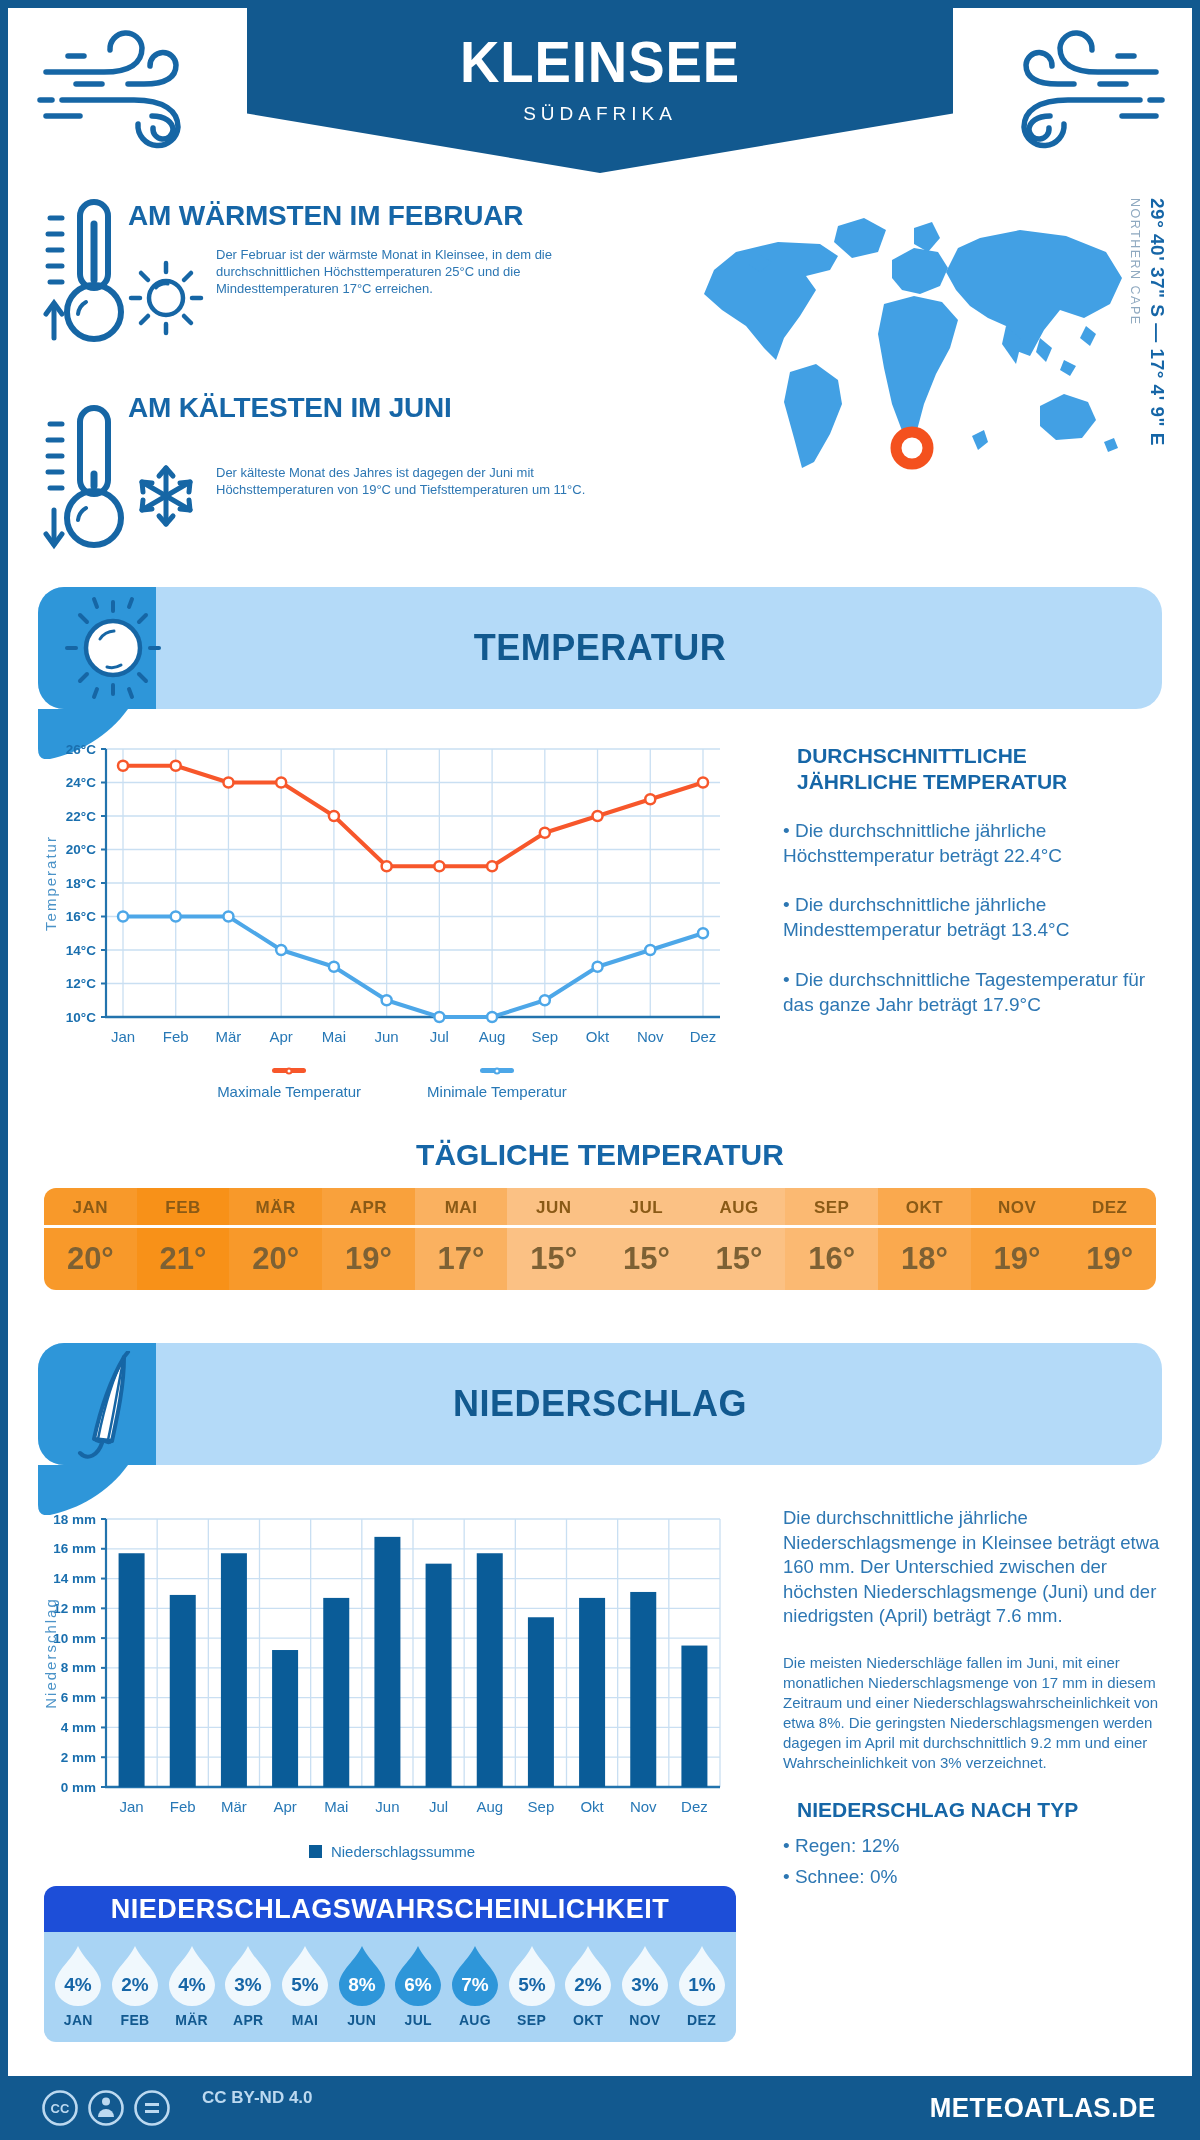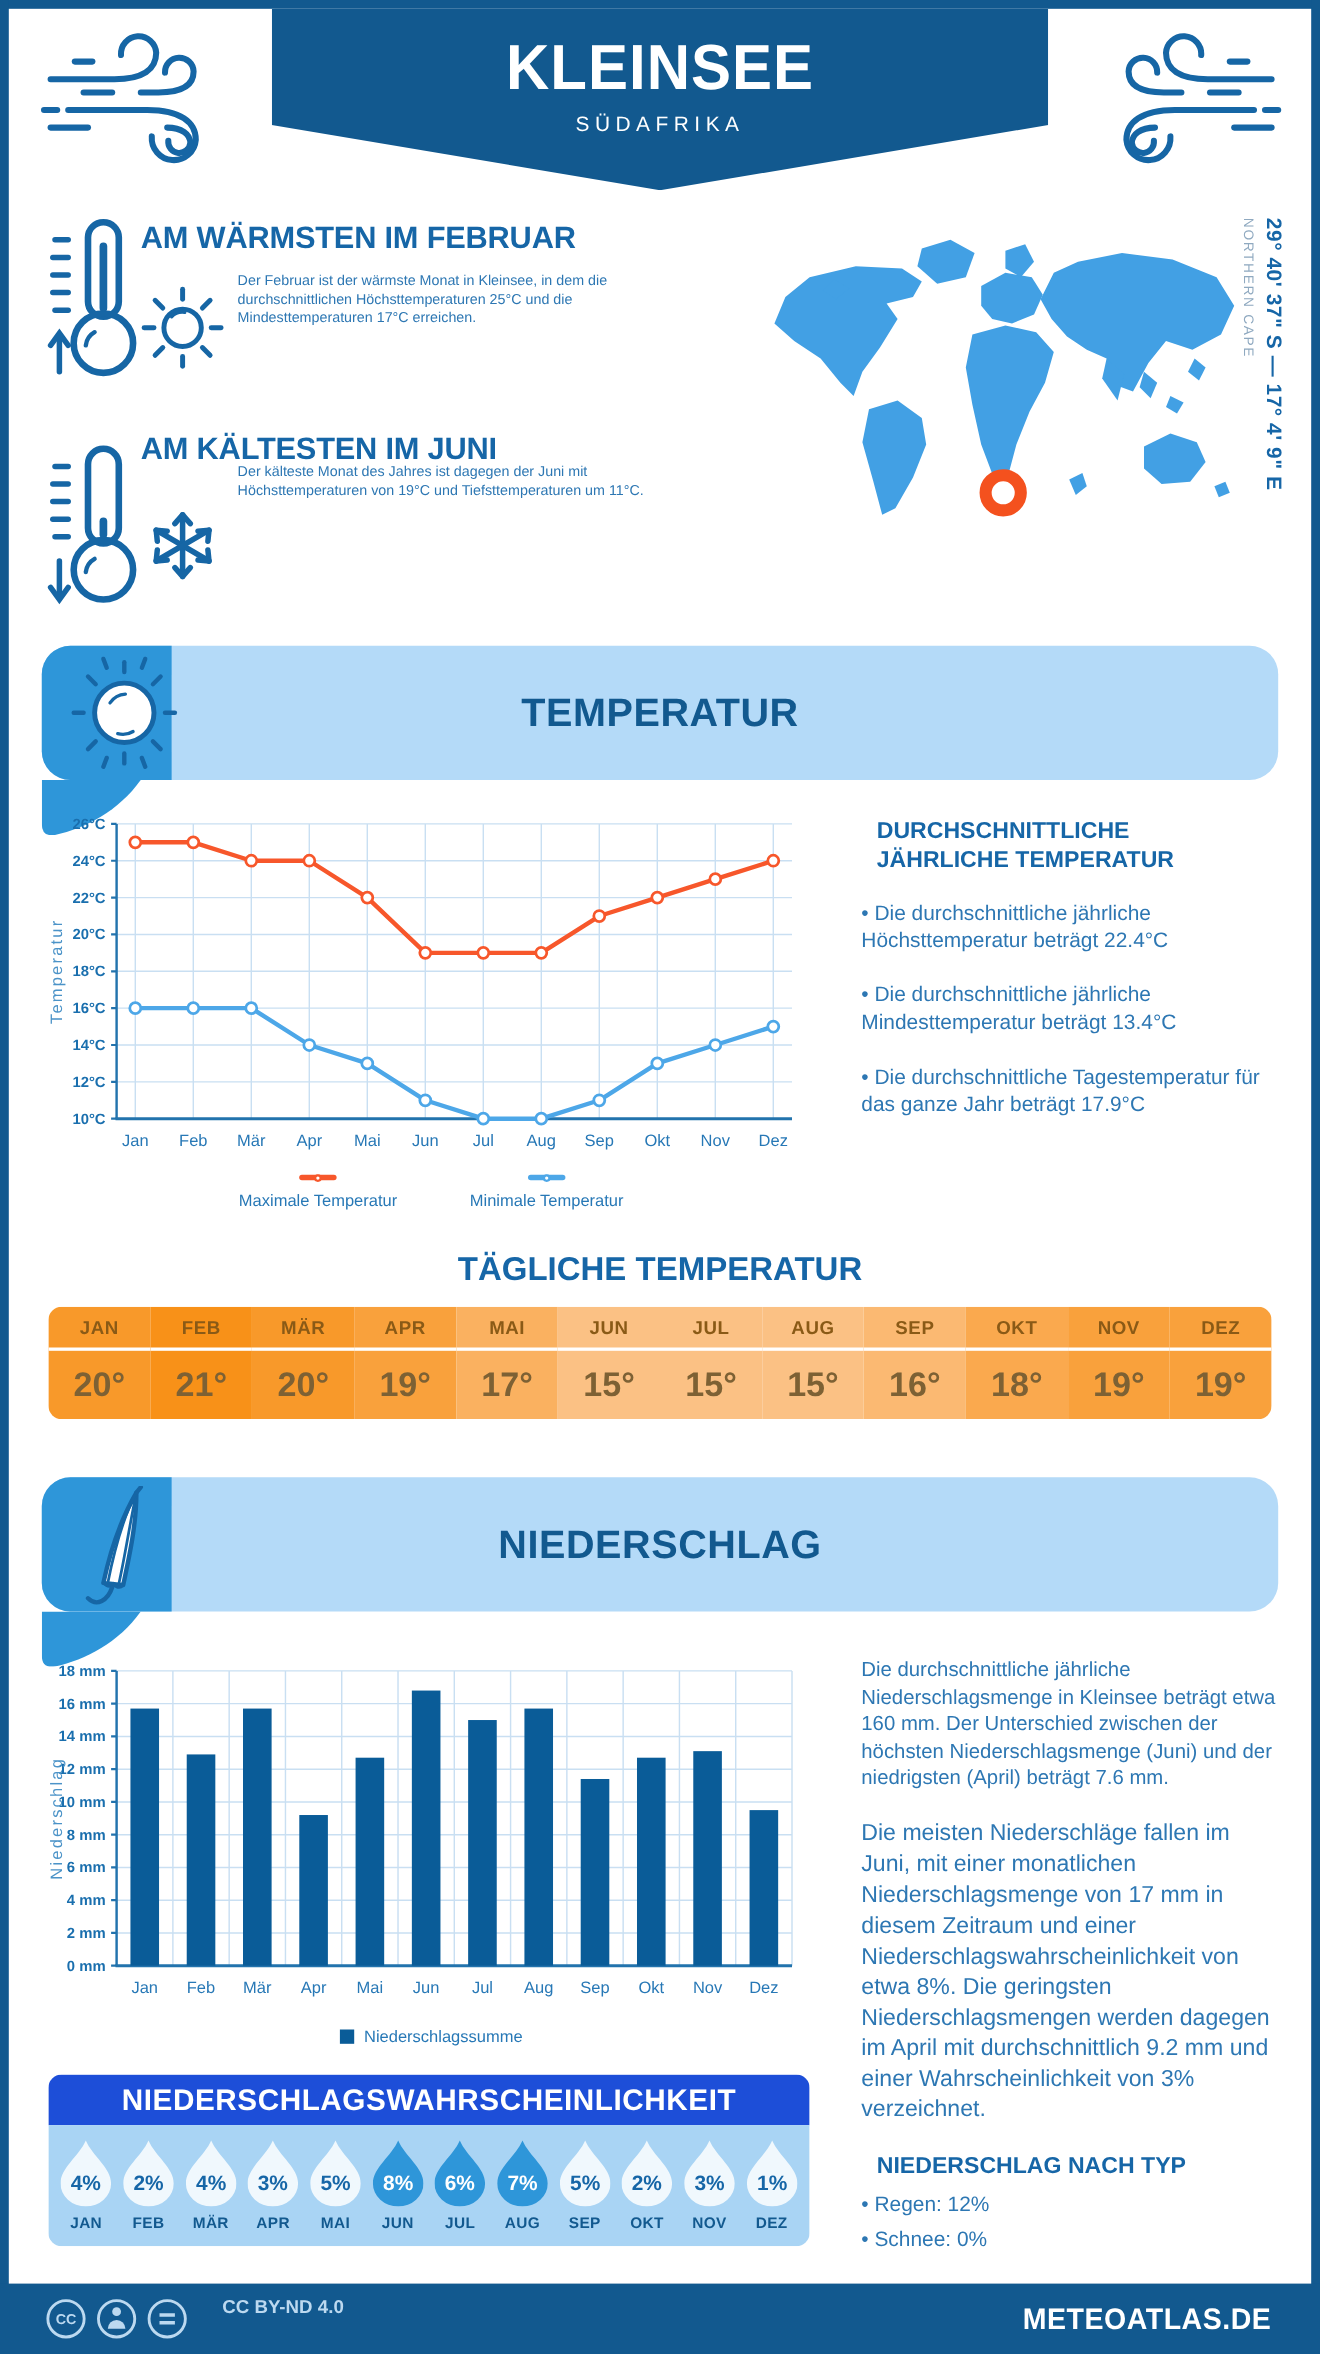--- a/index.html
+++ b/index.html
@@ -149,21 +149,21 @@
       <path d="M104,112 l48,-28"></path>
     <path d="M128,70 l-7,8 M128,70 l7,8"></path>
       <path d="M128,126 l-7,-8 M128,126 l7,-8"></path>
     <path d="M104,84 l10,1 M104,84 l1,10"></path>
       <path d="M152,112 l-10,-1 M152,112 l-1,-10"></path>
     <path d="M104,112 l1,-10 M104,112 l10,-1"></path>
       <path d="M152,84 l-1,10 M152,84 l-10,1"></path>
   </g>
 </svg>
 <div class="hl-head" style="left:128px;top:392px">AM KÄLTESTEN IM JUNI</div>
-<div class="hl-text" style="left:216px;top:420px;width:420px">Der kälteste Monat des Jahres ist dagegen der Juni mit Höchsttemperaturen von 19°C und Tiefsttemperaturen um 11°C.</div>
+<div class="hl-text" style="left:216px;top:464px;width:420px">Der kälteste Monat des Jahres ist dagegen der Juni mit Höchsttemperaturen von 19°C und Tiefsttemperaturen um 11°C.</div>
 
 <svg style="position:absolute;left:688px;top:198px" width="446" height="308" viewBox="0 0 446 308">
   <g fill="#42a0e4">
     <path d="M16,96 L26,72 48,54 90,44 132,46 150,58 142,72 118,78 128,92 112,118 96,140 88,162 76,150 58,128 34,112 Z"></path>
     <path d="M84,64 72,74 60,66 70,56 Z"></path>
     <path d="M150,28 176,20 198,32 190,54 164,60 146,44 Z"></path>
     <path d="M102,174 128,166 150,182 154,206 142,236 126,264 114,270 106,240 96,204 Z"></path>
     <path d="M204,62 226,50 250,54 260,70 252,88 232,96 214,92 204,80 Z"></path>
     <path d="M226,30 244,24 252,40 240,54 226,46 Z"></path>
     <path d="M196,106 226,98 254,104 270,122 262,150 248,176 236,206 228,236 216,238 204,206 196,170 190,136 Z"></path>
@@ -450,21 +450,21 @@
     <rect x="383.5833333333333" y="60.66666666666666" width="26" height="223.33333333333334" fill="#0a5c98"></rect>
     <rect x="434.75" y="50.24444444444444" width="26" height="233.75555555555556" fill="#0a5c98"></rect>
     <rect x="485.91666666666663" y="114.26666666666668" width="26" height="169.73333333333332" fill="#0a5c98"></rect>
     <rect x="537.0833333333333" y="94.91111111111113" width="26" height="189.08888888888887" fill="#0a5c98"></rect>
     <rect x="588.25" y="88.95555555555558" width="26" height="195.04444444444442" fill="#0a5c98"></rect>
     <rect x="639.4166666666666" y="142.55555555555554" width="26" height="141.44444444444446" fill="#0a5c98"></rect>
   </svg>
 
 <div class="stats" style="top:1506px">
   <p style="font-size:18.5px">Die durchschnittliche jährliche Niederschlagsmenge in Kleinsee beträgt etwa 160 mm. Der Unterschied zwischen der höchsten Niederschlagsmenge (Juni) und der niedrigsten (April) beträgt 7.6 mm.</p>
-  <p style="font-size:21px">Die meisten Niederschläge fallen im Juni, mit einer monatlichen Niederschlagsmenge von 17 mm in diesem Zeitraum und einer Niederschlagswahrscheinlichkeit von etwa 8%. Die geringsten Niederschlagsmengen werden dagegen im April mit durchschnittlich 9.2 mm und einer Wahrscheinlichkeit von 3% verzeichnet.</p>
+  <p style="font-size:15px">Die meisten Niederschläge fallen im Juni, mit einer monatlichen Niederschlagsmenge von 17 mm in diesem Zeitraum und einer Niederschlagswahrscheinlichkeit von etwa 8%. Die geringsten Niederschlagsmengen werden dagegen im April mit durchschnittlich 9.2 mm und einer Wahrscheinlichkeit von 3% verzeichnet.</p>
   <h3 style="margin-bottom:10px">NIEDERSCHLAG NACH TYP</h3>
   <p style="margin-bottom:6px">• Regen: 12%</p>
   <p>• Schnee: 0%</p>
 </div>
 
 <div class="blegend">
   <span class="sq" id="precip-legend-sq" style="background: rgb(10, 92, 152);"></span>
   <span>Niederschlagssumme</span>
 </div>
 

